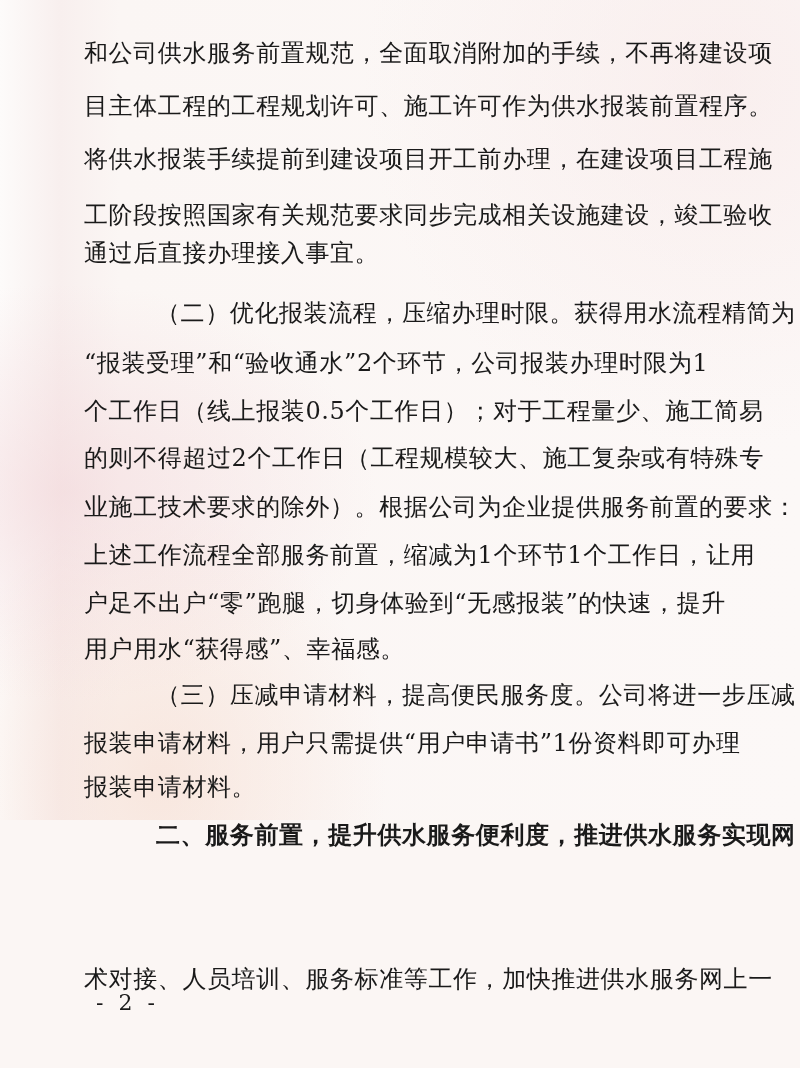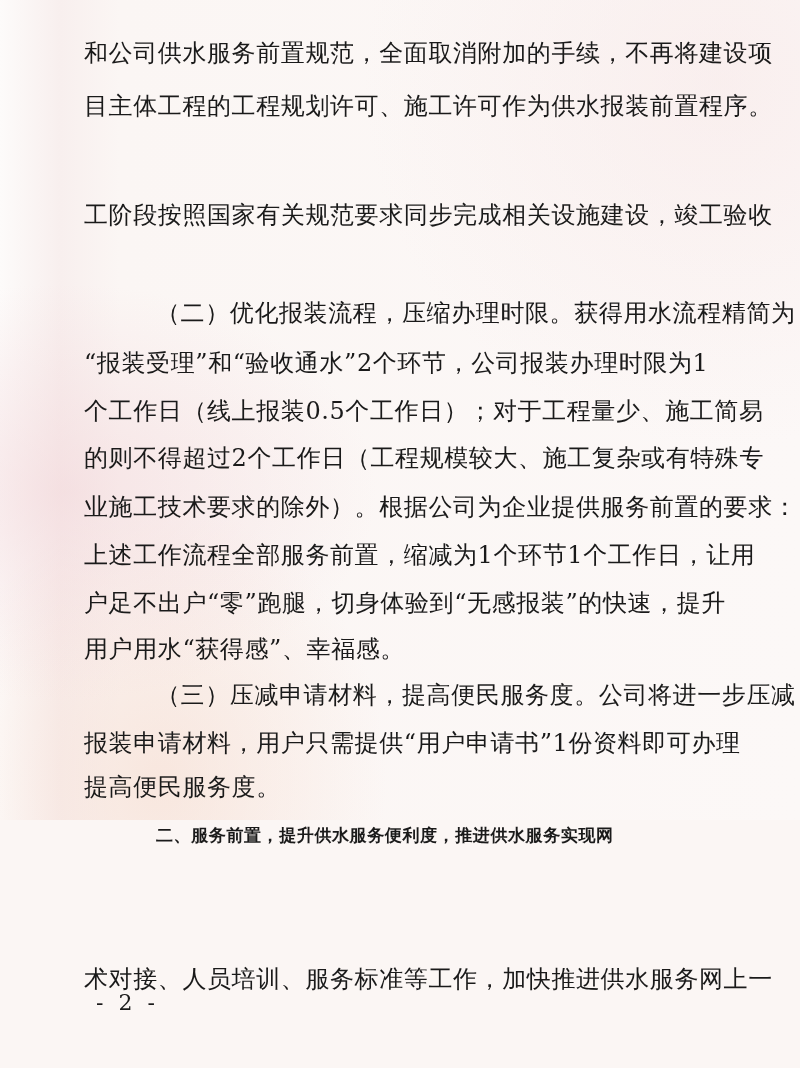--- a/index.html
+++ b/index.html
@@ -30,50 +30,52 @@
       left: 84px;
       font-size: 24px;
       line-height: 30px;
       white-space: nowrap;
       letter-spacing: 0.6px;
     }
     .indent { left: 132px; margin-left: 24px; }
     .heading {
       font-family: "DejaVu Sans", "Liberation Sans", sans-serif;
       font-weight: bold;
-      font-size: 17px;
+      font-size: 24px;
     }
     .pagenum {
       position: absolute;
       left: 96px;
       top: 990px;
       font-size: 22px;
       letter-spacing: 4px;
     }
   </style>
 </head>
 <body>
 
 <div class="page">
 
   <div class="line" style="top:38px">和公司供水服务前置规范，全面取消附加的手续，不再将建设项</div>
   <div class="line" style="top:91px">目主体工程的工程规划许可、施工许可作为供水报装前置程序。</div>
+  <div class="line" style="top:144px">将供水报装手续提前到建设项目开工前办理，在建设项目工程施</div>
   <div class="line" style="top:200px">工阶段按照国家有关规范要求同步完成相关设施建设，竣工验收</div>
+  <div class="line" style="top:238px">通过后直接办理接入事宜。</div>
 
   <div class="line indent" style="top:298px">（二）优化报装流程，压缩办理时限。获得用水流程精简为</div>
   <div class="line" style="top:348px">“报装受理”和“验收通水”2个环节，公司报装办理时限为1</div>
   <div class="line" style="top:396px">个工作日（线上报装0.5个工作日）；对于工程量少、施工简易</div>
   <div class="line" style="top:443px">的则不得超过2个工作日（工程规模较大、施工复杂或有特殊专</div>
   <div class="line" style="top:492px">业施工技术要求的除外）。根据公司为企业提供服务前置的要求：</div>
   <div class="line" style="top:540px">上述工作流程全部服务前置，缩减为1个环节1个工作日，让用</div>
   <div class="line" style="top:588px">户足不出户“零”跑腿，切身体验到“无感报装”的快速，提升</div>
   <div class="line indent" style="top:680px">（三）压减申请材料，提高便民服务度。公司将进一步压减</div>
 
   <div class="line" style="top:634px">用户用水“获得感”、幸福感。</div>
   <div class="line" style="top:728px">报装申请材料，用户只需提供“用户申请书”1份资料即可办理</div>
-  <div class="line" style="top:772px">提高便民服务度。</div>
+  <div class="line" style="top:772px">报装申请材料。</div>
 
   <div class="line indent heading" style="top:820px">二、服务前置，提升供水服务便利度，推进供水服务实现网</div>
 
   <div class="line" style="top:964px">术对接、人员培训、服务标准等工作，加快推进供水服务网上一</div>
 
   <div class="pagenum">- 2 -</div>
 </div>
 
 </body></html>

